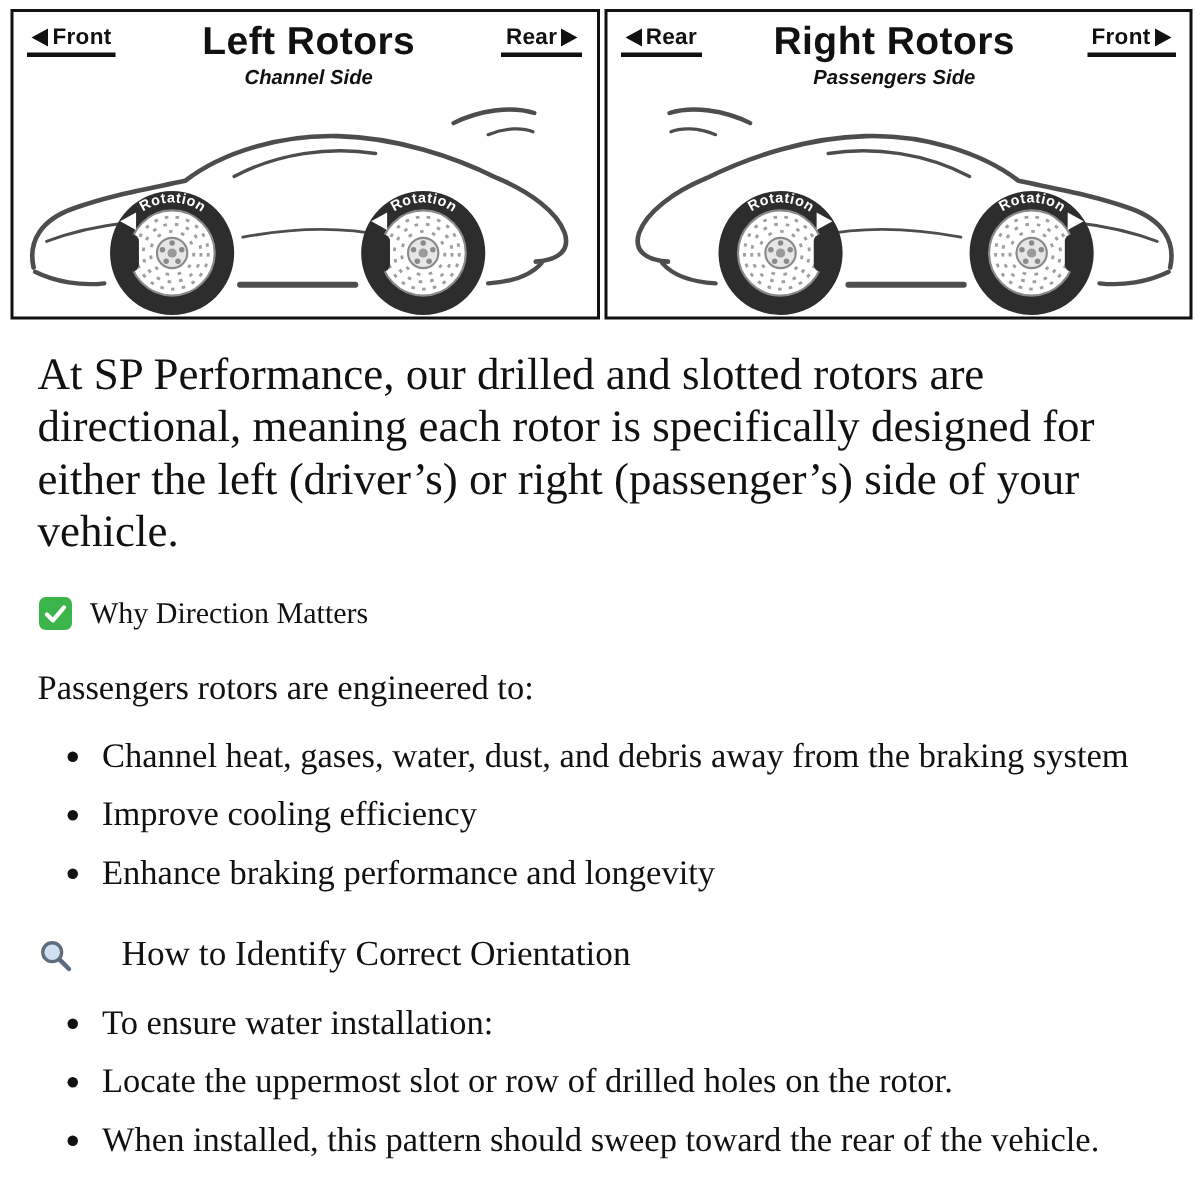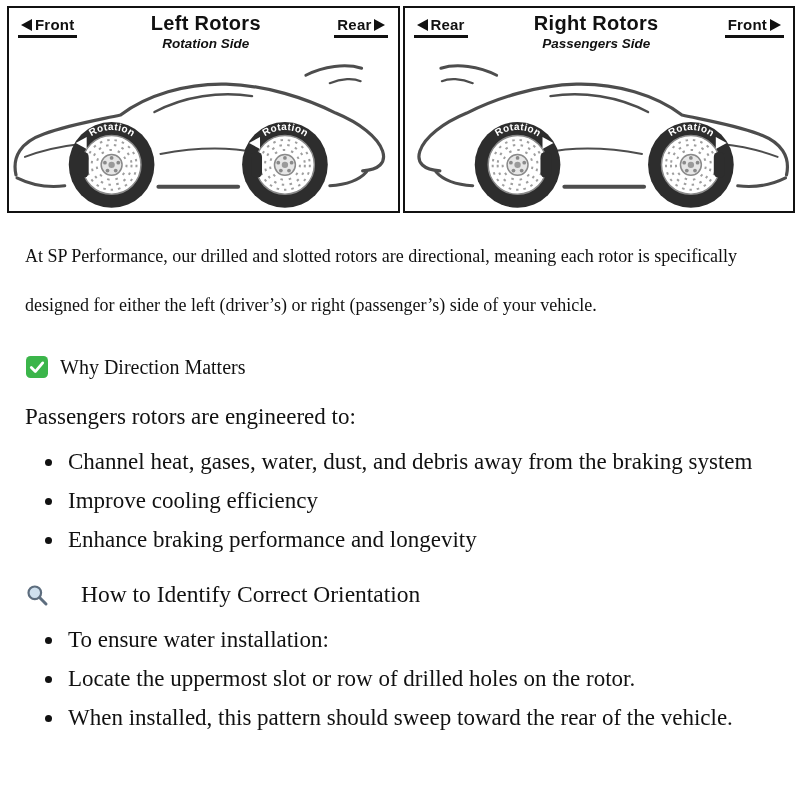--- a/index.html
+++ b/index.html
@@ -20,27 +20,27 @@
   }
   .hdr-side {
     display:inline-flex; align-items:center; gap:3px;
     border-bottom:3px solid #111; padding:0 3px 2px 3px;
     font-weight:bold; font-size:15px; margin-top:3px; letter-spacing:.2px;
   }
   .tri { width:0; height:0; border-top:6px solid transparent; border-bottom:6px solid transparent; }
   .tri-left  { border-right:11px solid #111; }
   .tri-right { border-left:11px solid #111; }
   .hdr-center { text-align:center; margin-top:-1px; }
-  .p-title { font-size:20px; font-weight:bold; letter-spacing:.3px; }
+  .p-title { font-size:26px; font-weight:bold; letter-spacing:.3px; }
   .p-sub   { font-size:13.5px; font-weight:bold; font-style:italic; margin-top:1px; }
   .car-svg { width:100%; height:158px; display:block; }
   .rot { font-family:"Liberation Sans", sans-serif; font-weight:bold; font-size:10px; fill:#fff; letter-spacing:.4px; }
   
   .content { padding:19px 28px 8px 25px; }
-  .intro { font-size:18px; line-height:49px; }
+  .intro { font-size:30px; line-height:35px; }
   .heading {
     display:flex; align-items:center; gap:11px;
     font-size:20px; font-weight:normal; margin-top:25px;
   }
   .heading.regular { font-weight:normal; font-size:23.5px;gap:32px; }
   .icon { width:24px; height:24px; flex:none; display:block; }
   .lead { font-size:23px; margin-top:25px; }
   ul.bullets { list-style:disc; margin:15px 0 0 15px; padding-left:25px; }
   ul.bullets li { font-size:23px; line-height:33px; margin-bottom:6px; padding-left:3px; }
 </style>
@@ -85,21 +85,21 @@
 <div class="diagram-row">
 
   <div class="panel">
     <div class="panel-header">
       <span class="hdr-side">
         <span class="tri tri-left"></span>
         <span>Front</span>
       </span>
       <span class="hdr-center">
         <span class="p-title" style="display:block">Left Rotors</span>
-        <span class="p-sub" style="display:block">Rotation Side</span>
+        <span class="p-sub" style="display:block">Channel Side</span>
       </span>
       <span class="hdr-side">
         <span>Rear</span>
         <span class="tri tri-right"></span>
       </span>
     </div>
     <svg class="car-svg" viewBox="0 0 390 158">
       <use href="#carbody"></use>
       <path id="rotArcL1" d="M76.2,91.5 A35,35 0 0 1 129.8,91.5" fill="none"></path>
       <path id="rotArcL2" d="M250.2,91.5 A35,35 0 0 1 303.8,91.5" fill="none"></path>

